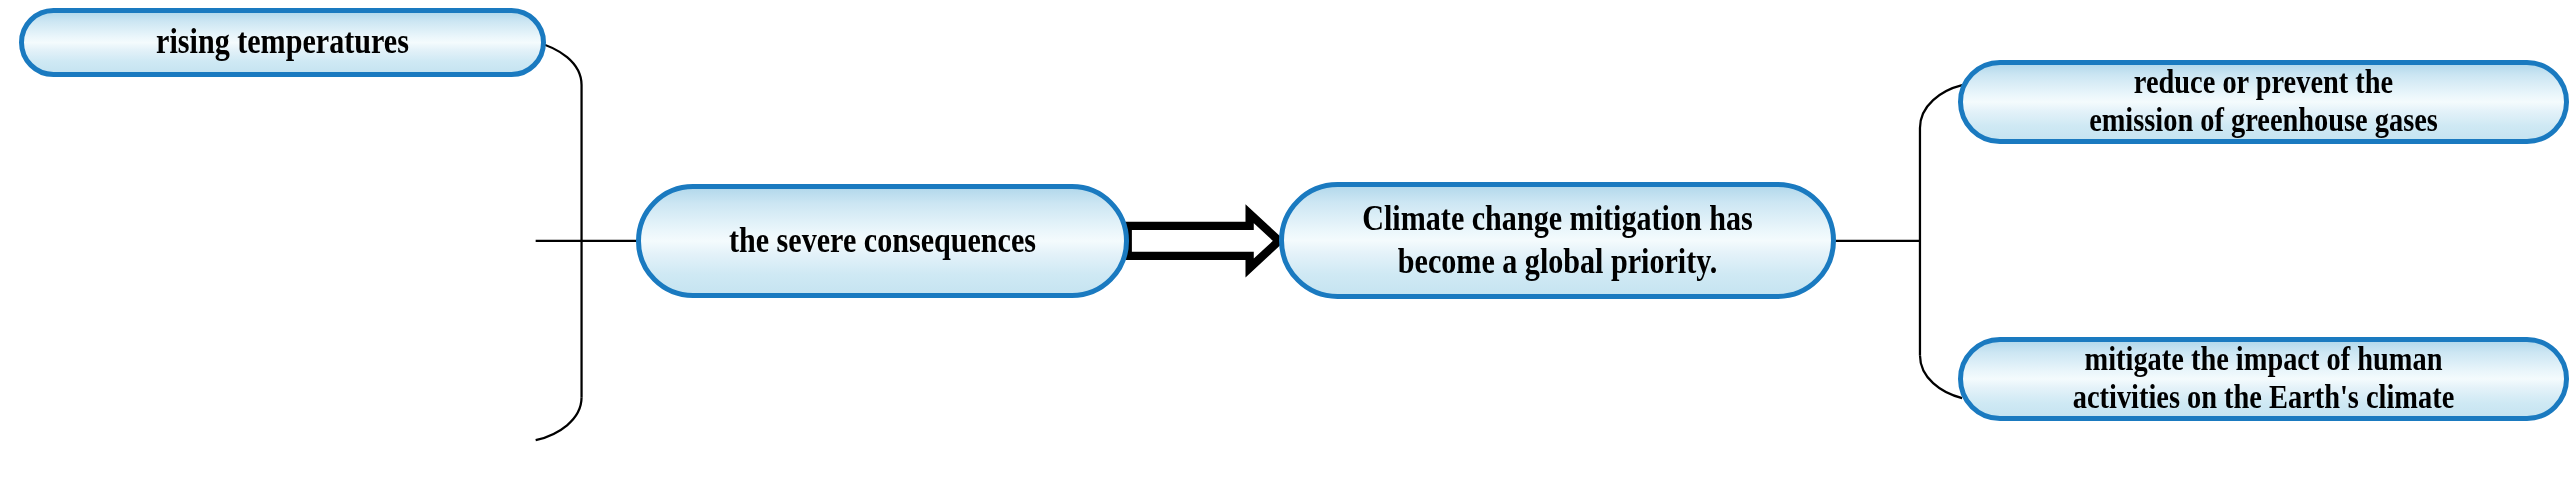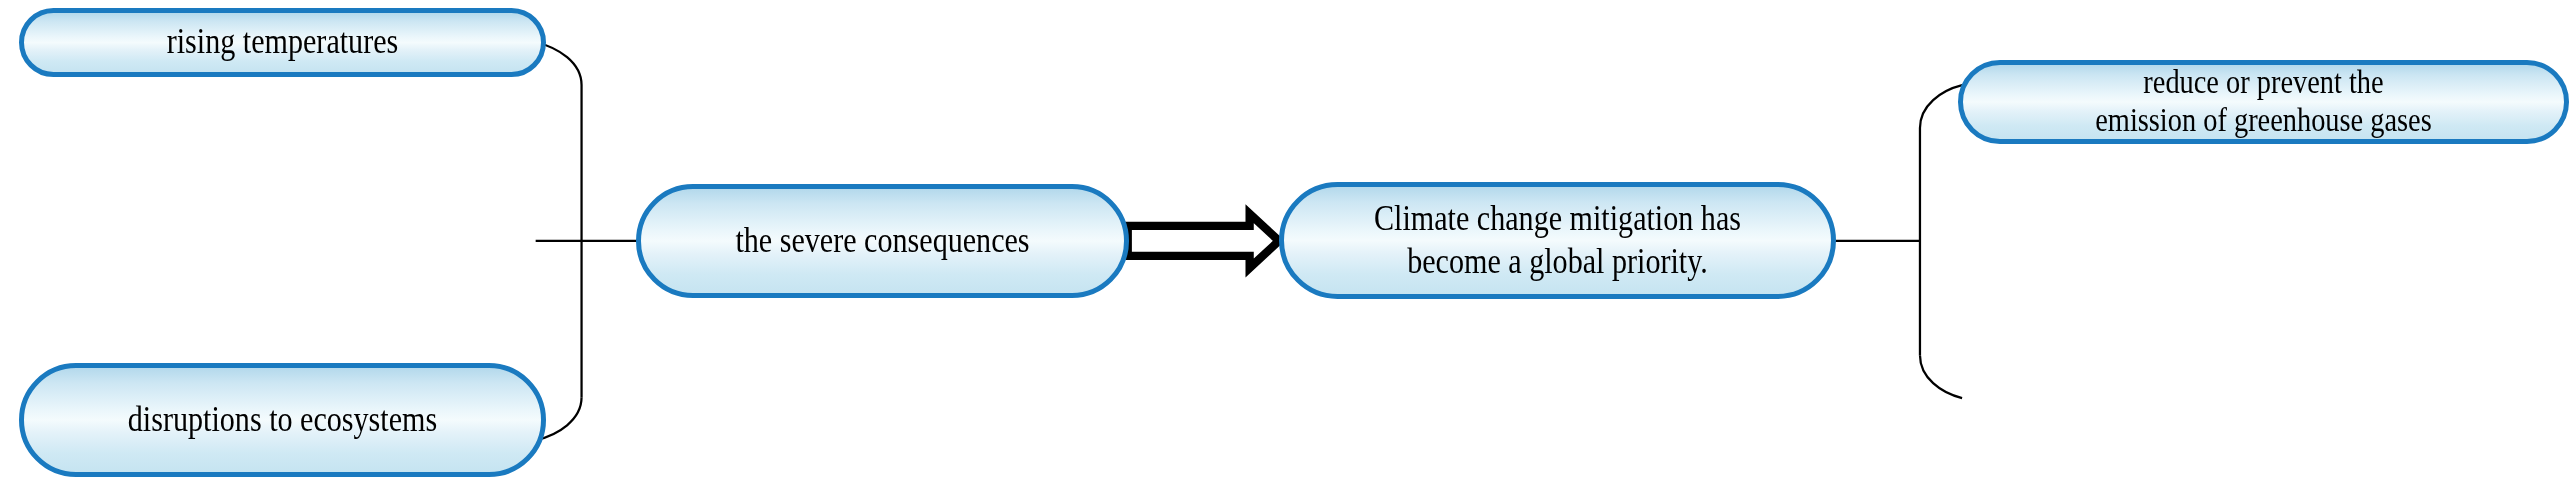--- a/index.html
+++ b/index.html
@@ -10,20 +10,21 @@
   }
   body {
     font-family: "Liberation Serif", "DejaVu Serif", serif;
   }
   #diagram-root {
     position: relative;
     width: 2574px;
     height: 496px;
     background: #ffffff;
     overflow: hidden;
+    font-weight: bold;
   }
   #connector-layer {
     position: absolute;
     left: 0;
     top: 0;
     width: 2576px;
     height: 496px;
     pointer-events: none;
   }
   .node {
@@ -141,33 +142,34 @@
 
       <path d="M 2552 472 C 2552 502 2580 522 2608 529" fill="none" stroke="#000000" stroke-width="3"></path>
     </g>
   </svg>
 
   <div class="node" id="node-rising-temperatures">
     <span class="node-label">rising temperatures</span>
   </div>
 
 
-  <div class="node" id="node-disruptions">
-    <span class="node-label">disruptions to ecosystems</span>
-  </div>
 
   <div class="node" id="node-severe-consequences">
     <span class="node-label">the severe consequences</span>
   </div>
 
   <div class="node" id="node-climate-priority">
     <span class="node-label">Climate change mitigation has
 become a global priority.</span>
   </div>
 
   <div class="node" id="node-reduce-emissions">
     <span class="node-label">reduce or prevent the
 emission of greenhouse gases</span>
   </div>
 
+  <div class="node" id="node-mitigate-impact">
+    <span class="node-label">mitigate the impact of human
+activities on the Earth's climate</span>
+  </div>
 
 </div>
 
 
 </body></html>

